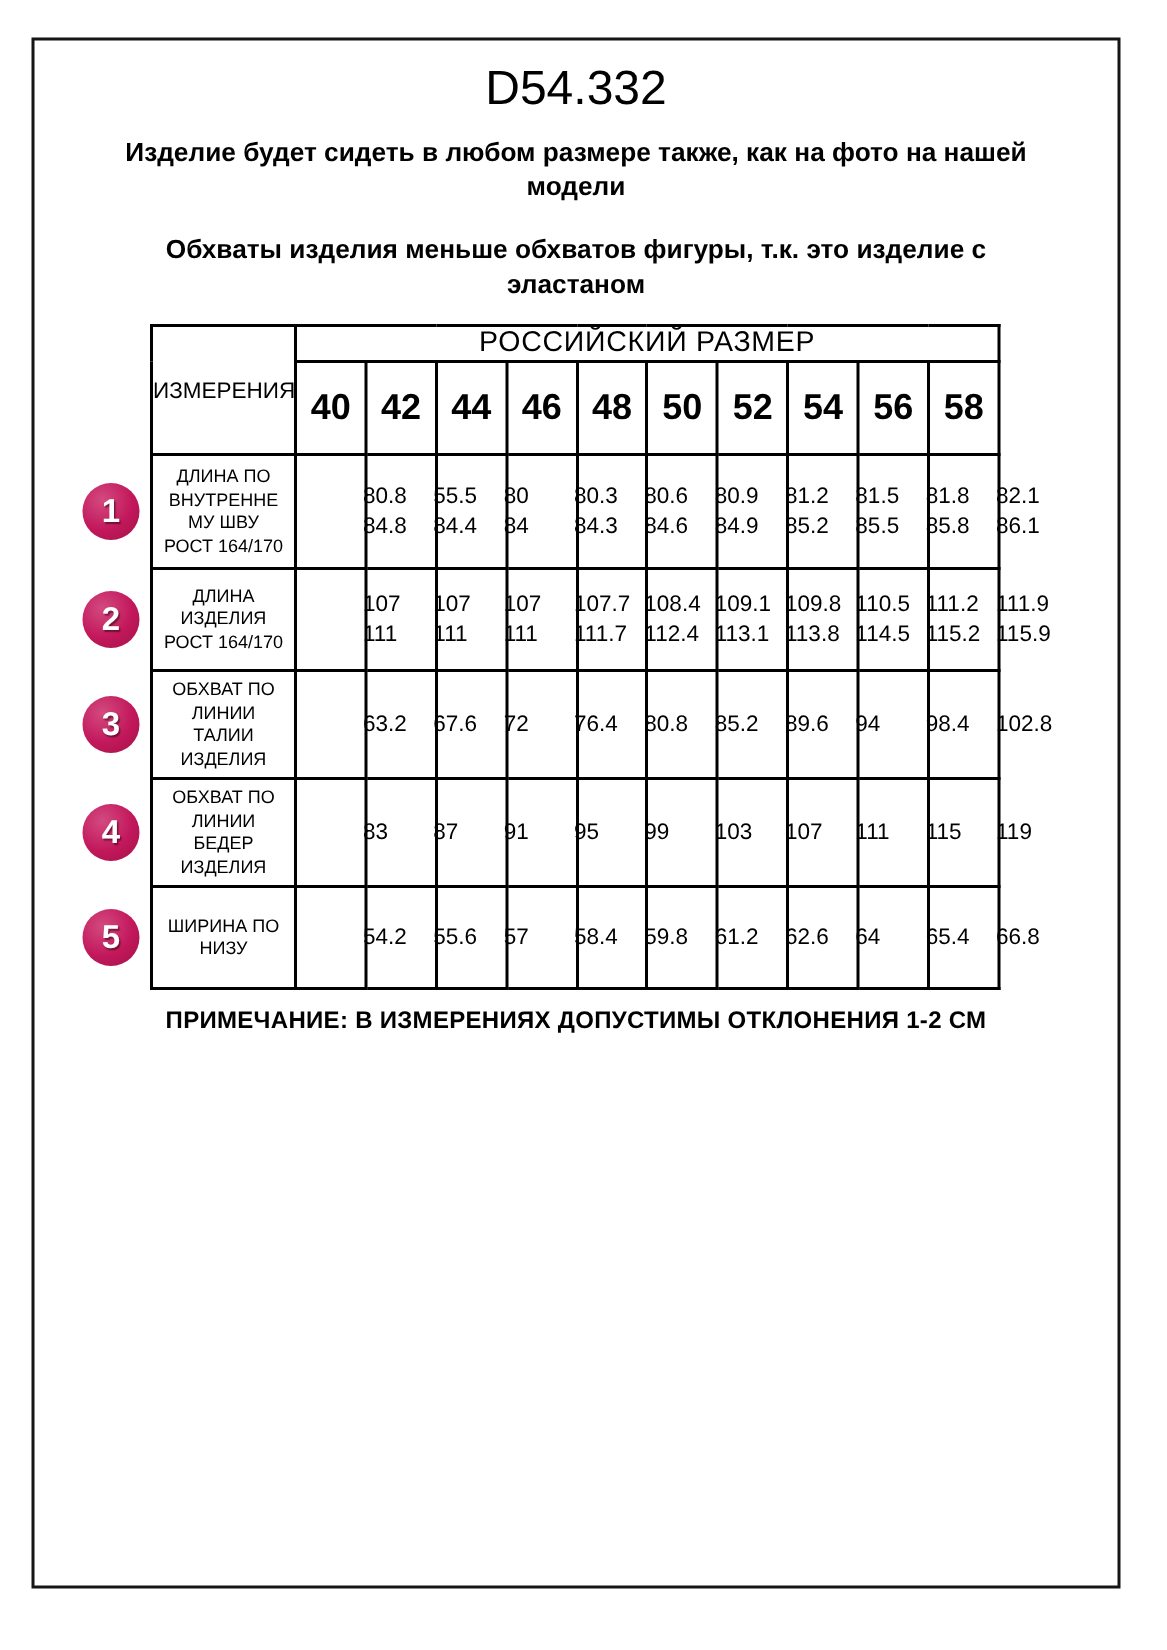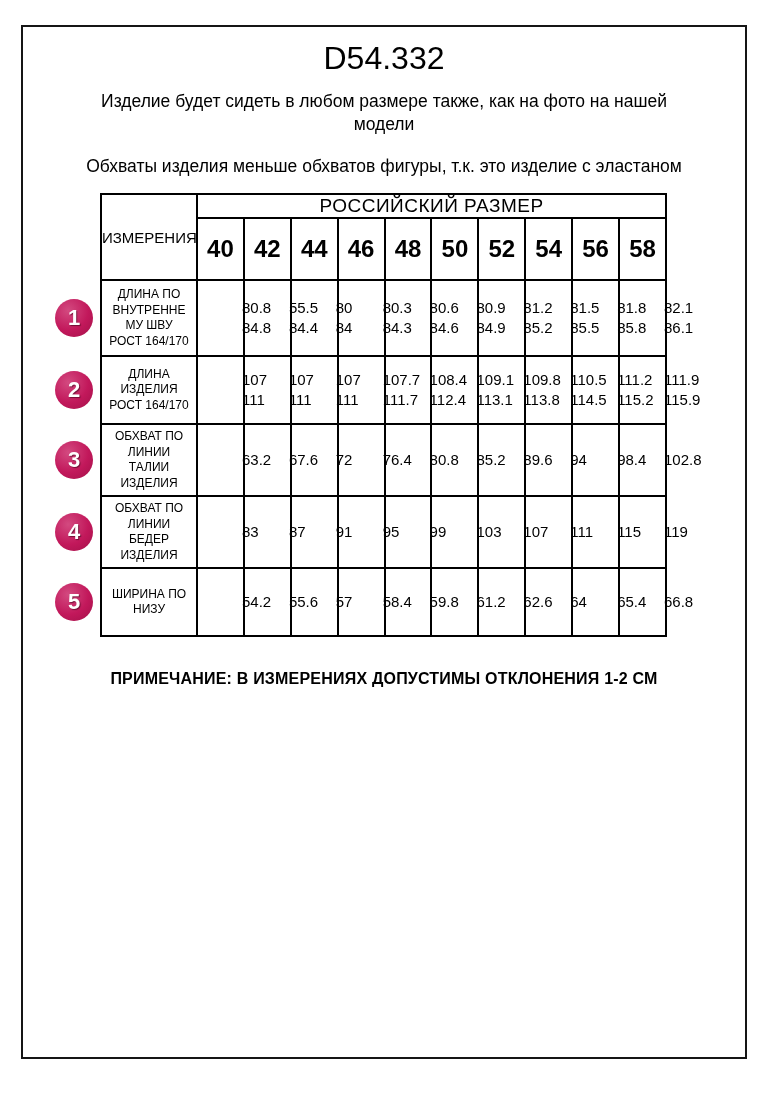--- a/index.html
+++ b/index.html
@@ -19,21 +19,21 @@
     margin: 25px auto 0; width: 688px; height: 45px;
     background: #d8d8d8; text-align: center; line-height: 45px;
     white-space: nowrap;
   }
   .title-main  { font-size: 31px; font-weight: 400; letter-spacing: 1.5px; }
   .title-bold  { font-size: 31px; font-weight: 700; letter-spacing: 1px; margin-left: 14px; }
   .title-units { font-size: 20px; font-weight: 400; margin-left: 14px; letter-spacing: 0.5px; }
   .product-code { text-align: center; font-size: 32px; font-weight: 400; margin-top: 13px; }
   .intro {
     text-align: center; font-size: 17.5px; line-height: 1.32;
-    width: 610px; margin: 13px auto 0;
+    width: 610px; margin: 13px auto 0; font-weight: bold;
   }
   .intro.second { margin-top: 19px; }
   .table-wrap { position: relative; margin: 15px 0 0 77px; width: 567px; }
   table.size-table {
     border-collapse: collapse; table-layout: fixed; width: 567px;
   }
   col.c0 { width: 96px; }
   .size-table th, .size-table td {
     border: 2px solid #000; padding: 0; text-align: center; vertical-align: middle;
     font-family: "Liberation Sans", sans-serif;
@@ -55,21 +55,21 @@
   .badge {
     position: absolute; left: -47px; top: 50%; margin-top: -19px;
     width: 38px; height: 38px; border-radius: 50%;
     background: radial-gradient(circle at 35% 30%, #d34a80 0%, #c2185b 55%, #a31149 100%);
     color: #fff; font-size: 22px; font-weight: 700;
     display: flex; align-items: center; justify-content: center;
     text-shadow: 1px 1px 1px rgba(60,0,25,0.6);
   }
   .footnote {
     text-align: center; font-size: 16px; font-weight: 700;
-    margin-top: 33px; letter-spacing: 0.2px;
+    margin-top: 12px; letter-spacing: 0.2px;
   }
 </style>
 </head>
 <body>
 
 <div class="page">
   <div class="frame">
 
 
     <div class="product-code">D54.332</div>

